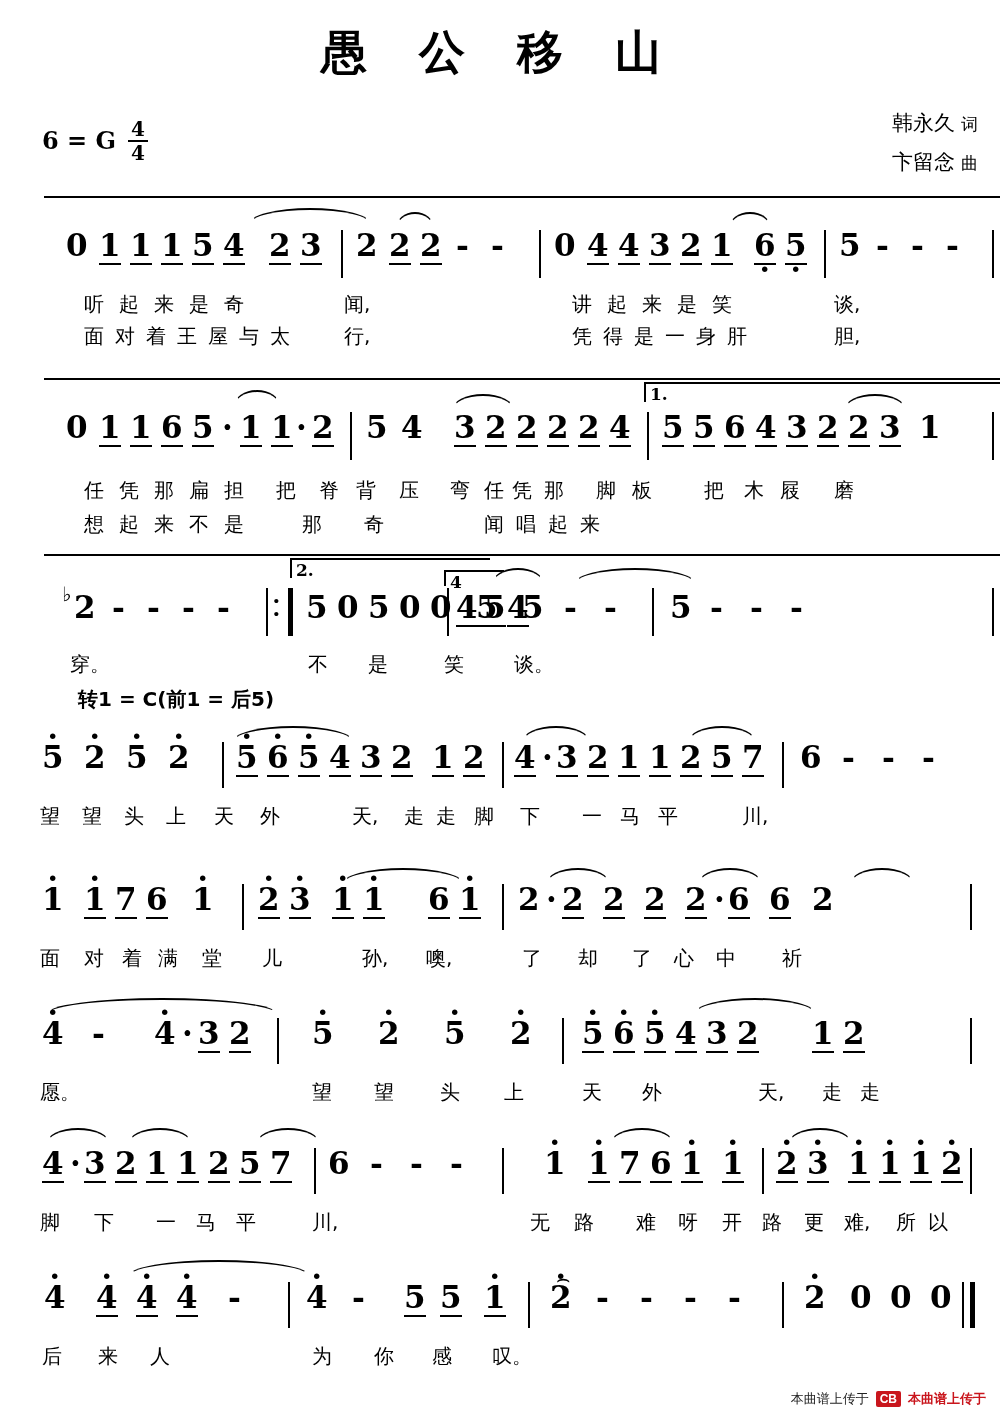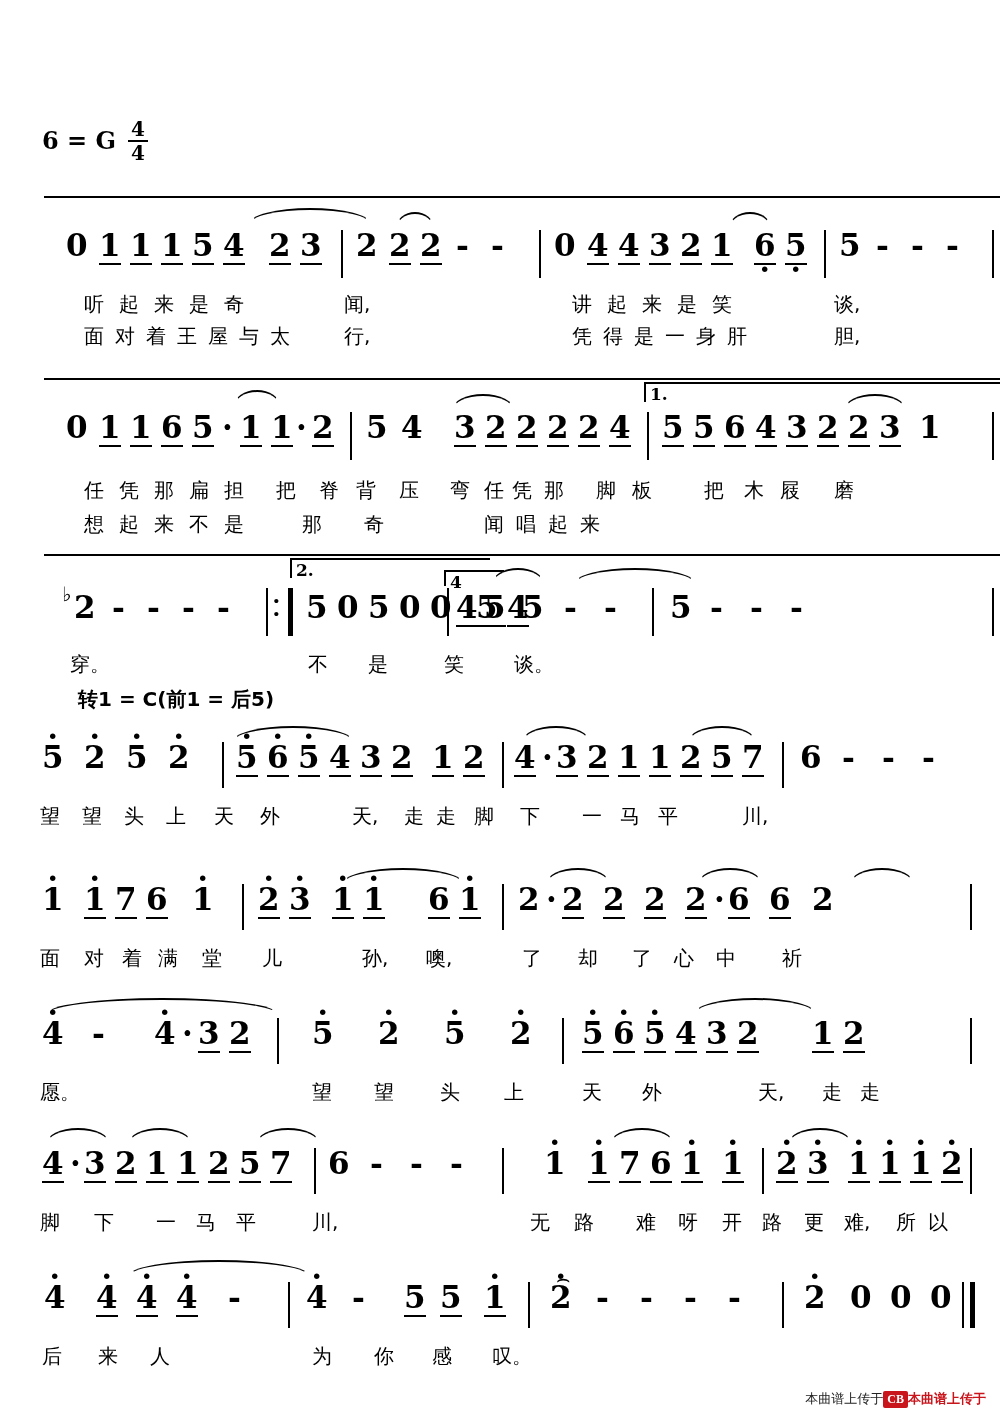--- a/index.html
+++ b/index.html
@@ -159,44 +159,53 @@
     position: absolute;
     font-family: "DejaVu Sans", sans-serif;
     font-size: 20px;
     font-weight: bold;
   }
   
   .footer {
     position: absolute;
     right: 14px;
     bottom: 8px;
-    font-family: Liberation Serif, serif;
+    font-family: Liberation Sans, sans-serif;
     font-size: 13px;
     color: #222;
     display: flex;
     align-items: center;
-    gap: 0;
+    gap: 7px;
   }
   .footer .logo {
     display: inline-block;
     background: #c9161d;
     color: #fff;
     font-weight: bold;
     font-size: 12px;
     padding: 1px 4px;
     border-radius: 2px;
   }
   .footer .site { color: #c9161d; font-weight: bold; }
 </style>
 </head>
 <body>
 
 <div class="sheet">
 
-
+  <div class="title">愚 公 移 山</div>
+
+  <div class="credits">
+    <div>
+      <span>韩永久</span><span class="role">词</span>
+    </div>
+    <div>
+      <span>卞留念</span><span class="role">曲</span>
+    </div>
+  </div>
 
   <div class="keysig">
     <span>6 = G</span>
     <span class="meter">
       <span class="num">4</span>
       <span class="den">4</span>
     </span>
   </div>
 
   <div class="system" style="position:absolute; left:22px; top:196px; width:956px; height:156px;">

